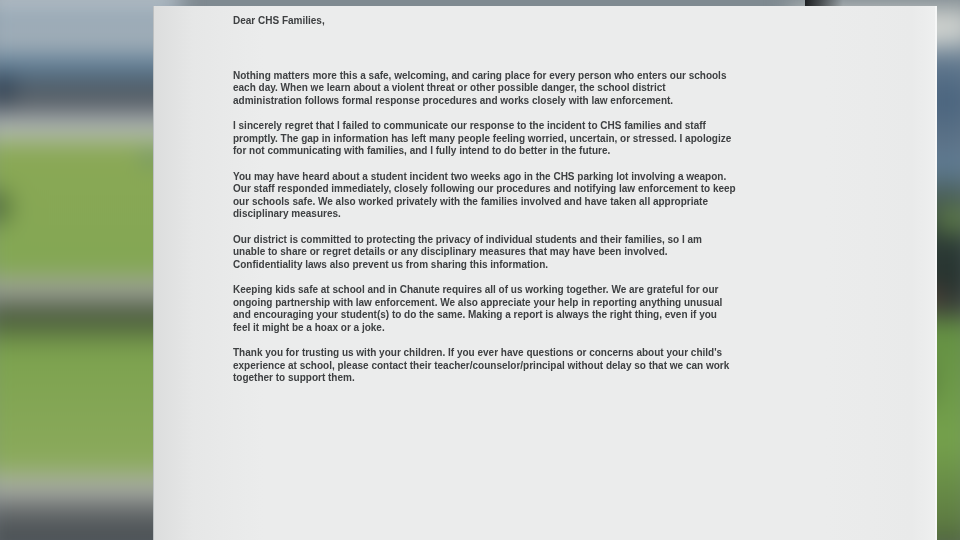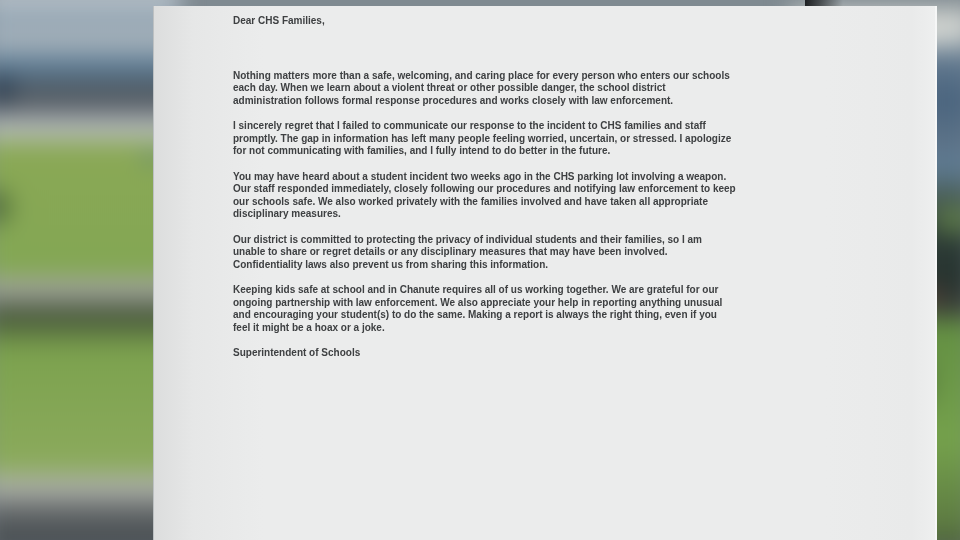--- a/index.html
+++ b/index.html
@@ -135,30 +135,30 @@
 
   <div class="bg bg-right"></div>
 
   <div class="page-shadow"></div>
 
   <div class="page">
     <div class="letter">
 
       <p class="salutation">Dear CHS Families,</p>
 
-      <p class="para">Nothing matters more than a safe, welcoming, and caring place for every person who enters our schools each day. When we learn about a violent threat or other possible danger, the school district administration follows formal response procedures and works closely with law enforcement.</p>
+      <p class="para">Nothing matters more this a safe, welcoming, and caring place for every person who enters our schools each day. When we learn about a violent threat or other possible danger, the school district administration follows formal response procedures and works closely with law enforcement.</p>
 
       <p class="para">I sincerely regret that I failed to communicate our response to the incident to CHS families and staff promptly. The gap in information has left many people feeling worried, uncertain, or stressed. I apologize for not communicating with families, and I fully intend to do better in the future.</p>
 
       <p class="para">You may have heard about a student incident two weeks ago in the CHS parking lot involving a weapon. Our staff responded immediately, closely following our procedures and notifying law enforcement to keep our schools safe. We also worked privately with the families involved and have taken all appropriate disciplinary measures.</p>
 
       <p class="para">Our district is committed to protecting the privacy of individual students and their families, so I am unable to share or regret details or any disciplinary measures that may have been involved. Confidentiality laws also prevent us from sharing this information.</p>
 
       <p class="para">Keeping kids safe at school and in Chanute requires all of us working together. We are grateful for our ongoing partnership with law enforcement. We also appreciate your help in reporting anything unusual and encouraging your student(s) to do the same. Making a report is always the right thing, even if you feel it might be a hoax or a joke.</p>
 
+      <p class="para para-last">Thank you for trusting us with your children. If you ever have questions or concerns about your child's experience at school, please contact their teacher/counselor/principal without delay so that we can work together to support them.</p>
 
 
-      <p class="sig-title">Superintendent of Schools</p>
 
     </div>
   </div>
 
 </div>
 
 </body></html>

